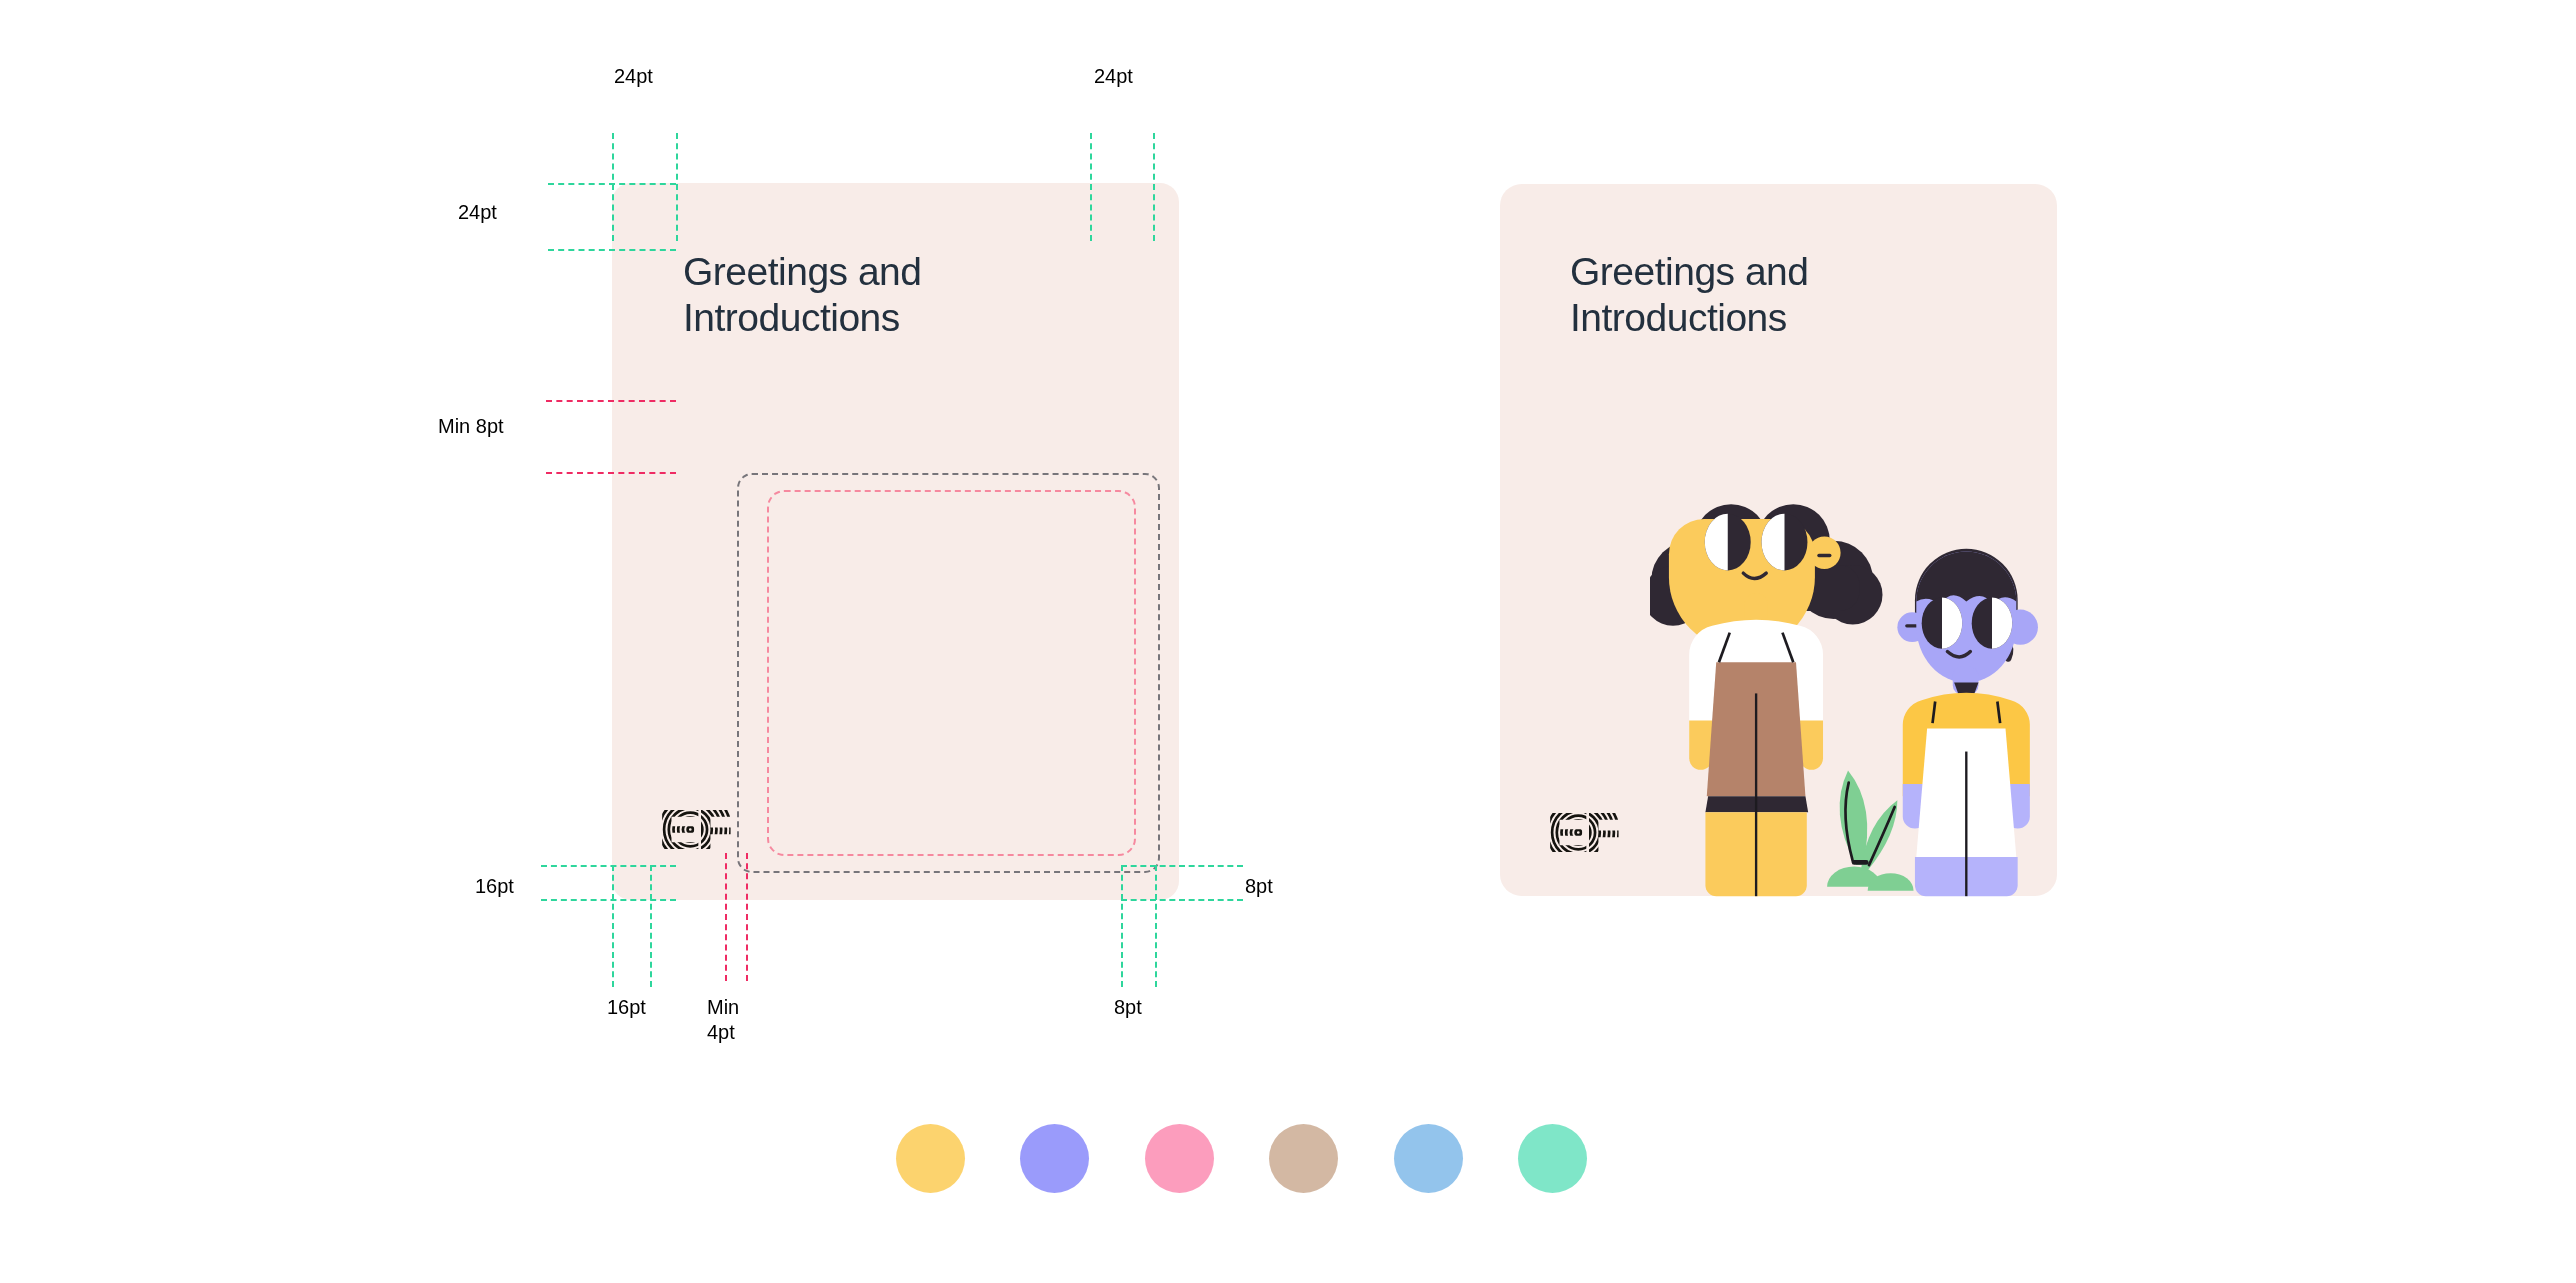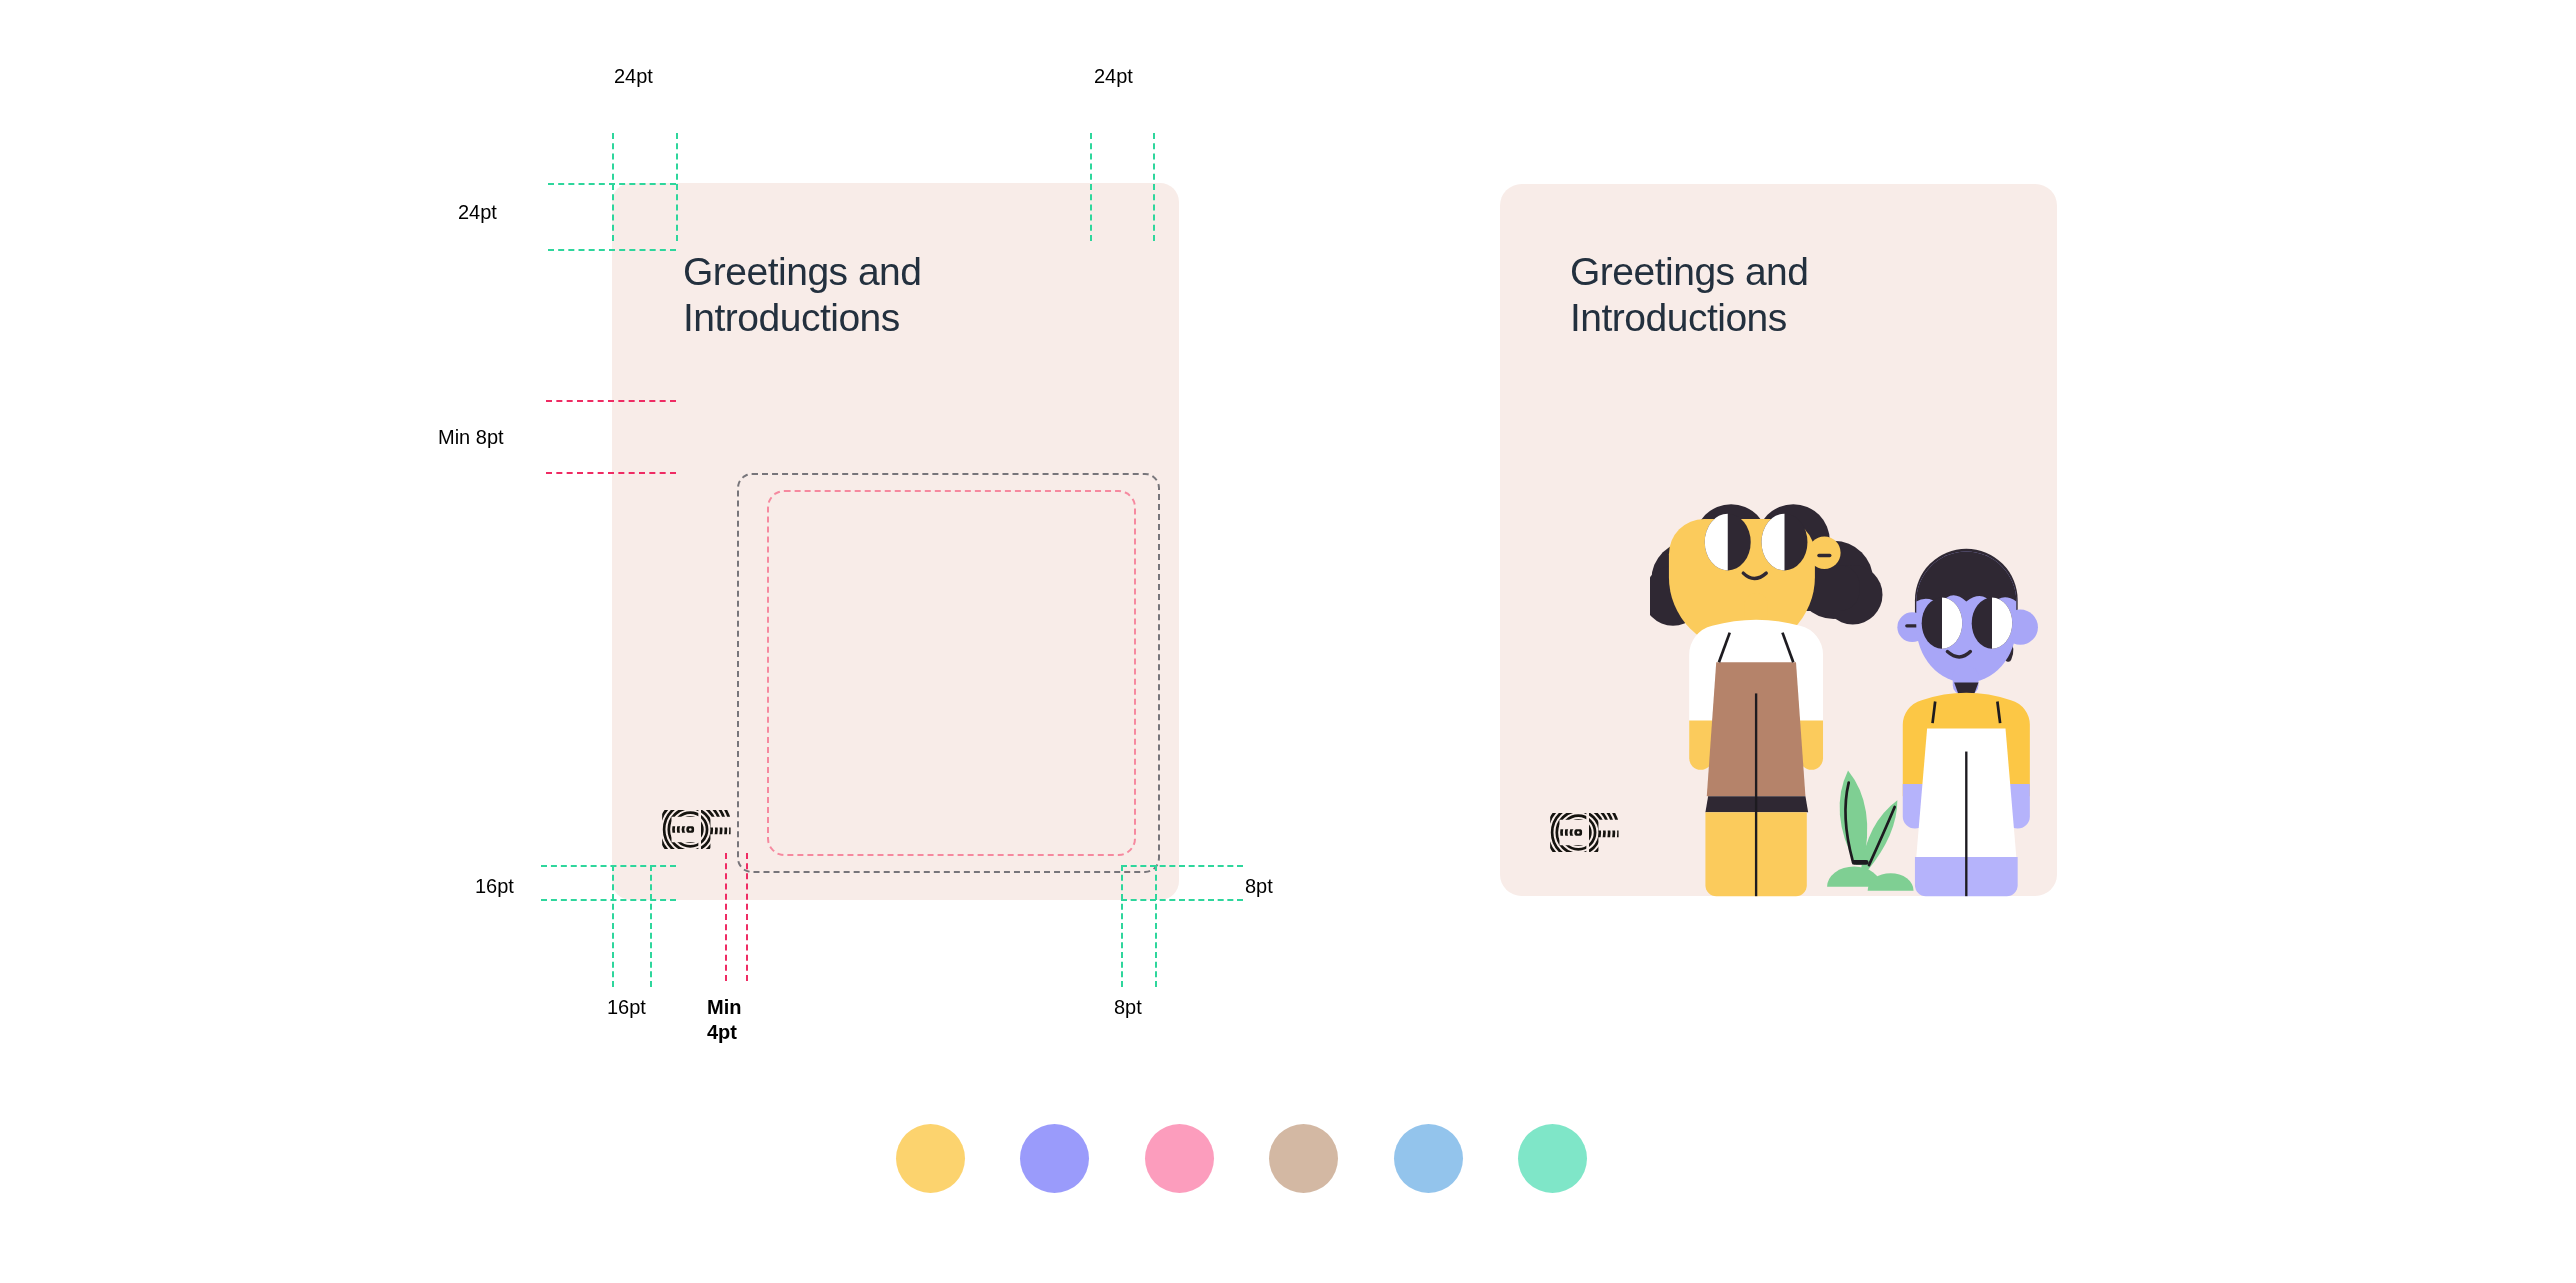--- a/index.html
+++ b/index.html
@@ -123,34 +123,34 @@
   <div class="anno" style="left: 458px; top: 200px; color: rgb(0, 0, 0);">24pt</div>
 
   <div class="gl gl-v teal" style="left: 1090px; top: 133px; height: 108px; border-color: rgb(46, 214, 156);"></div>
   <div class="gl gl-v teal" style="left: 1153px; top: 133px; height: 108px; border-color: rgb(46, 214, 156);"></div>
 
   <div class="anno" style="left: 1094px; top: 64px; color: rgb(0, 0, 0);">24pt</div>
 
   <div class="gl gl-h crimson" style="left: 546px; top: 400px; width: 130px; border-color: rgb(239, 43, 99);"></div>
   <div class="gl gl-h crimson" style="left: 546px; top: 472px; width: 130px; border-color: rgb(239, 43, 99);"></div>
 
-  <div class="anno" style="left: 438px; top: 425px; color: rgb(0, 0, 0);">Min 8pt</div>
+  <div class="anno" style="left: 438px; top: 414px; color: rgb(0, 0, 0);">Min 8pt</div>
 
   <div class="gl gl-h teal" style="left: 541px; top: 865px; width: 135px; border-color: rgb(46, 214, 156);"></div>
   <div class="gl gl-h teal" style="left: 541px; top: 899px; width: 135px; border-color: rgb(46, 214, 156);"></div>
   <div class="gl gl-v teal" style="left: 612px; top: 865px; height: 122px; border-color: rgb(46, 214, 156);"></div>
   <div class="gl gl-v teal" style="left: 650px; top: 865px; height: 122px; border-color: rgb(46, 214, 156);"></div>
 
   <div class="anno" style="left: 475px; top: 874px; color: rgb(0, 0, 0);">16pt</div>
   <div class="anno" style="left: 607px; top: 995px; color: rgb(0, 0, 0);">16pt</div>
 
   <div class="gl gl-v crimson" style="left: 725px; top: 853px; height: 128px; border-color: rgb(239, 43, 99);"></div>
   <div class="gl gl-v crimson" style="left: 746px; top: 853px; height: 128px; border-color: rgb(239, 43, 99);"></div>
 
-  <div class="anno" style="left: 707px; top: 995px; color: rgb(0, 0, 0); font-weight: bold;">Min
+  <div class="anno" style="left: 707px; top: 995px; color: rgb(0, 0, 0);">Min
 4pt</div>
 
   <div class="gl gl-h teal" style="left: 1121px; top: 865px; width: 122px; border-color: rgb(46, 214, 156);"></div>
   <div class="gl gl-h teal" style="left: 1121px; top: 899px; width: 122px; border-color: rgb(46, 214, 156);"></div>
   <div class="gl gl-v teal" style="left: 1121px; top: 865px; height: 122px; border-color: rgb(46, 214, 156);"></div>
   <div class="gl gl-v teal" style="left: 1155px; top: 865px; height: 122px; border-color: rgb(46, 214, 156);"></div>
 
   <div class="anno" style="left: 1245px; top: 874px; color: rgb(0, 0, 0);">8pt</div>
   <div class="anno" style="left: 1114px; top: 995px; color: rgb(0, 0, 0);">8pt</div>
 

